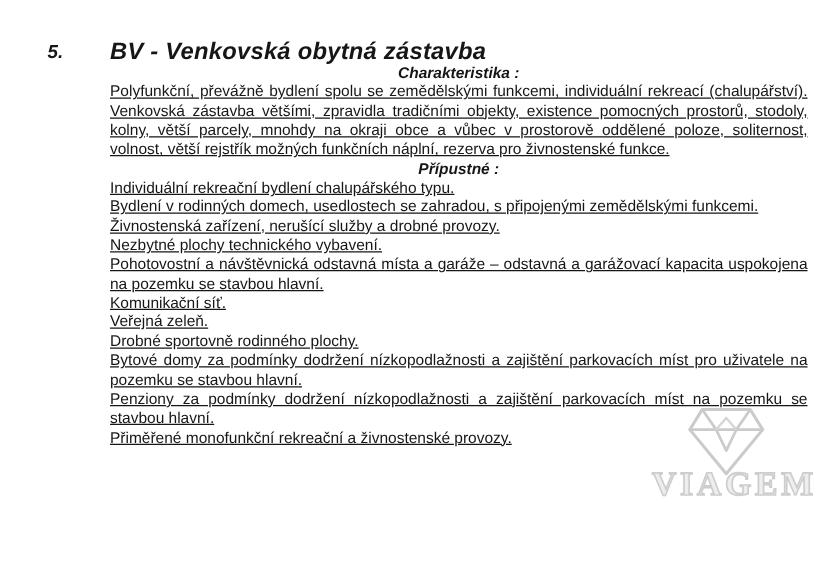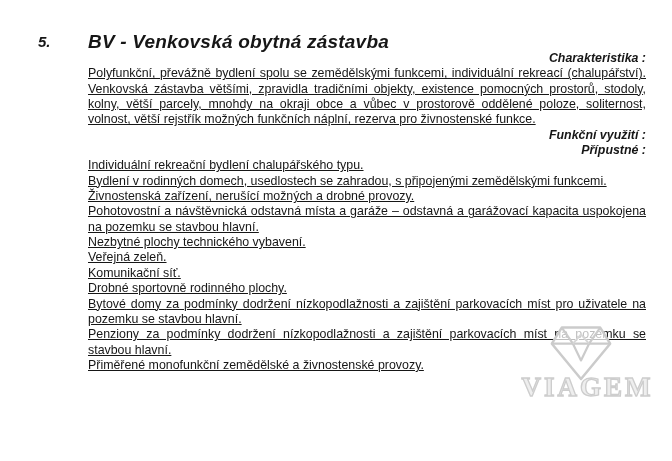--- a/index.html
+++ b/index.html
@@ -52,21 +52,21 @@
     margin: 0;
     padding: 0;
   }
   .paragraph {
     text-align: justify;
     text-decoration: underline;
   }
   .subheading {
     font-weight: bold;
     font-style: italic;
-    text-align: right;
+    text-align: center;
   }
   .watermark {
     position: absolute;
     left: 505px;
     top: 322px;
     width: 165px;
     height: 88px;
     pointer-events: none;
   }
   .watermark-gem {
@@ -98,33 +98,32 @@
 <div class="page">
 
   <div class="doc-header">
     <span class="section-number">5.</span>
     <span class="doc-title">BV - Venkovská obytná zástavba</span>
   </div>
 
   <div class="doc-body">
       <p class="subheading">Charakteristika :</p>
       <p class="paragraph">Polyfunkční, převážně bydlení spolu se zemědělskými funkcemi, individuální rekreací (chalupářství). Venkovská zástavba většími, zpravidla tradičními objekty, existence pomocných prostorů, stodoly, kolny, větší parcely, mnohdy na okraji obce a vůbec v prostorově oddělené poloze, soliternost, volnost, větší rejstřík možných funkčních náplní, rezerva pro živnostenské funkce.</p>
-      <p class="subheading">Funkční využití :</p>
       <p class="subheading">Přípustné :</p>
       <p class="paragraph">Individuální rekreační bydlení chalupářského typu.</p>
       <p class="paragraph">Bydlení v rodinných domech, usedlostech se zahradou, s připojenými zemědělskými funkcemi.</p>
-      <p class="paragraph">Živnostenská zařízení, nerušící možných a drobné provozy.</p>
+      <p class="paragraph">Živnostenská zařízení, nerušící služby a drobné provozy.</p>
+      <p class="paragraph">Nezbytné plochy technického vybavení.</p>
       <p class="paragraph">Pohotovostní a návštěvnická odstavná místa a garáže – odstavná a garážovací kapacita uspokojena na pozemku se stavbou hlavní.</p>
-      <p class="paragraph">Nezbytné plochy technického vybavení.</p>
+      <p class="paragraph">Komunikační síť.</p>
       <p class="paragraph">Veřejná zeleň.</p>
-      <p class="paragraph">Komunikační síť.</p>
       <p class="paragraph">Drobné sportovně rodinného plochy.</p>
       <p class="paragraph">Bytové domy za podmínky dodržení nízkopodlažnosti a zajištění parkovacích míst pro uživatele na pozemku se stavbou hlavní.</p>
       <p class="paragraph">Penziony za podmínky dodržení nízkopodlažnosti a zajištění parkovacích míst na pozemku se stavbou hlavní.</p>
-      <p class="paragraph">Přiměřené monofunkční zemědělské a živnostenské provozy.</p>
+      <p class="paragraph">Přiměřené monofunkční rekreační a živnostenské provozy.</p>
     </div>
 
   <div class="watermark">
     <svg class="watermark-gem" viewBox="0 0 100 92" xmlns="http://www.w3.org/2000/svg">
       <polygon points="19,5 81,5 97,31 50,88 3,31" fill="rgba(255,255,255,0.72)" stroke="#cbcbcb" stroke-width="4" stroke-linejoin="round"></polygon>
       <polyline points="3,31 97,31" fill="none" stroke="#cbcbcb" stroke-width="3.5"></polyline>
       <polyline points="19,5 37,31 50,58 63,31 81,5" fill="none" stroke="#cbcbcb" stroke-width="3.5" stroke-linejoin="round"></polyline>
       <polyline points="37,31 50,16 63,31" fill="none" stroke="#d6d6d6" stroke-width="3"></polyline>
     </svg>
     <div class="watermark-text">VIAGEM</div>

